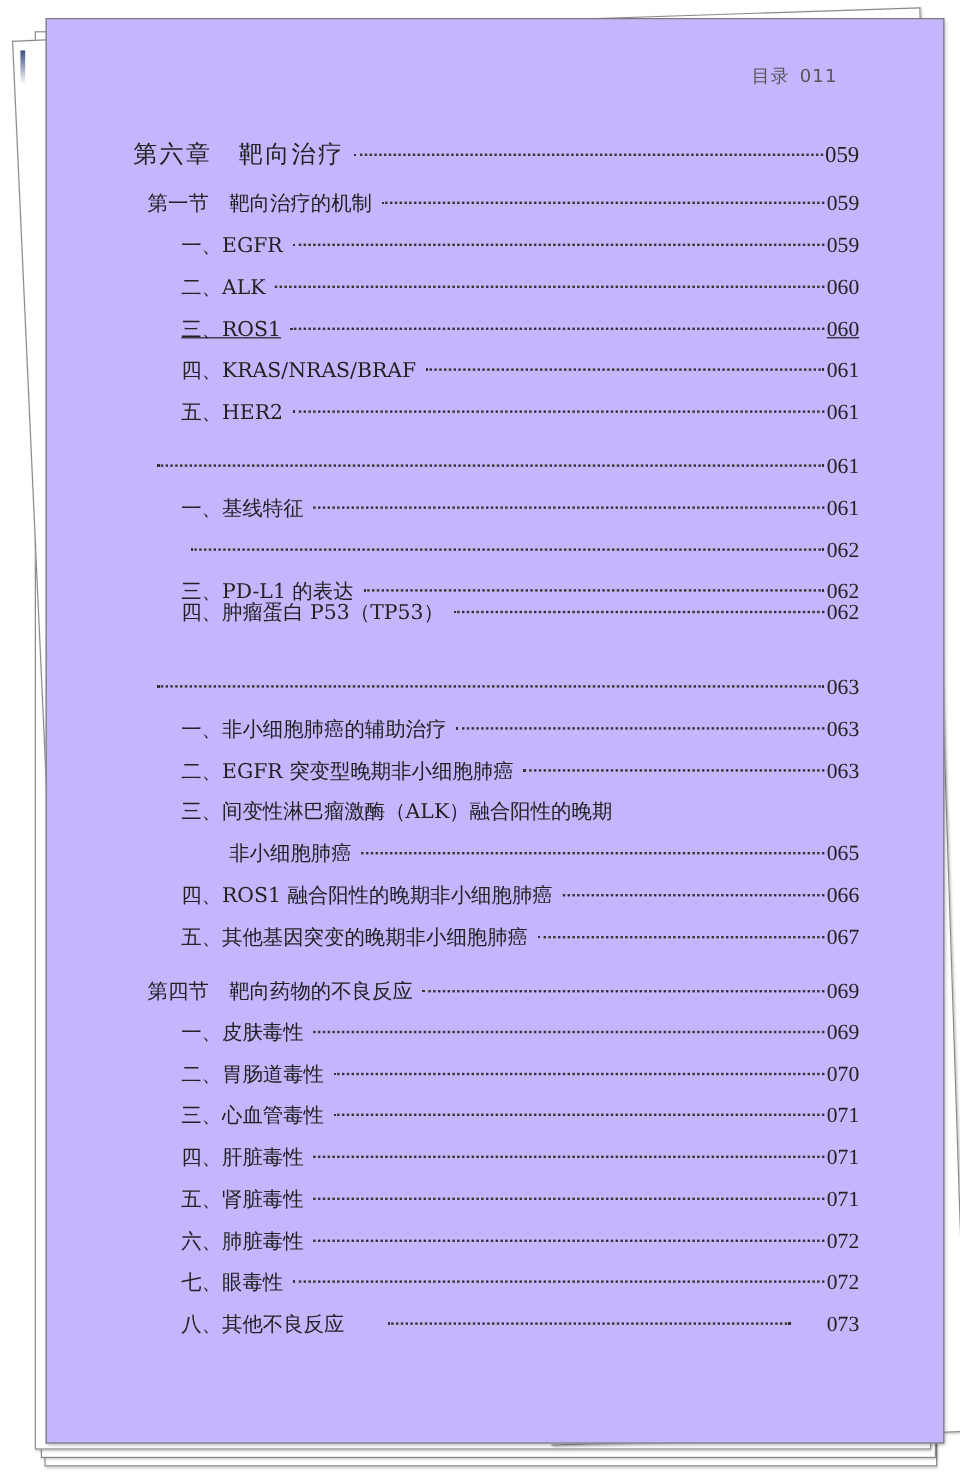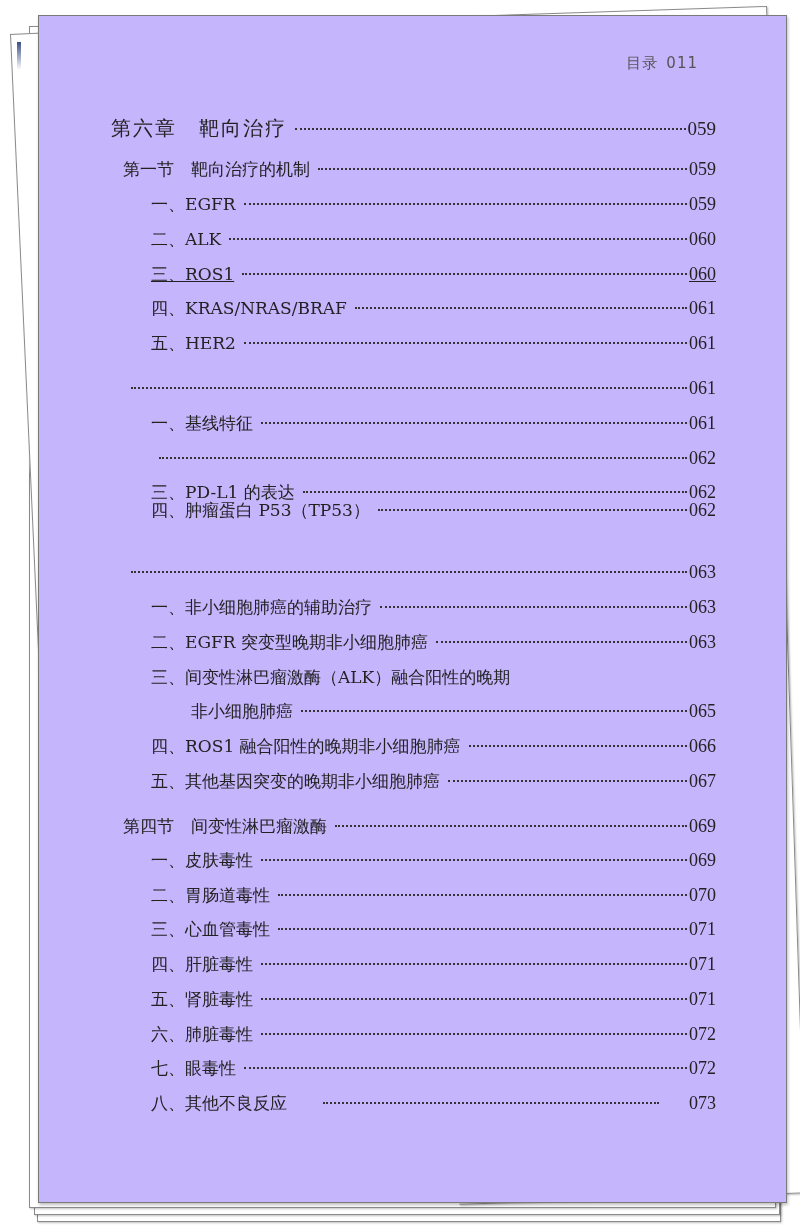--- a/index.html
+++ b/index.html
@@ -166,21 +166,21 @@
           <span class="label">四、ROS1 融合阳性的晚期非小细胞肺癌</span>
           <span class="leader"></span>
           <span class="page-num">066</span>
         </div>
         <div class="row" style="left: 112px; top: 752px;">
           <span class="label">五、其他基因突变的晚期非小细胞肺癌</span>
           <span class="leader"></span>
           <span class="page-num">067</span>
         </div>
         <div class="row" style="left: 84px; top: 797px;">
-          <span class="label">第四节　间变性淋巴瘤激酶</span>
+          <span class="label">第四节　靶向药物的不良反应</span>
           <span class="leader"></span>
           <span class="page-num">069</span>
         </div>
         <div class="row" style="left: 112px; top: 831px;">
           <span class="label">一、皮肤毒性</span>
           <span class="leader"></span>
           <span class="page-num">069</span>
         </div>
         <div class="row" style="left: 112px; top: 866px;">
           <span class="label">二、胃肠道毒性</span>

